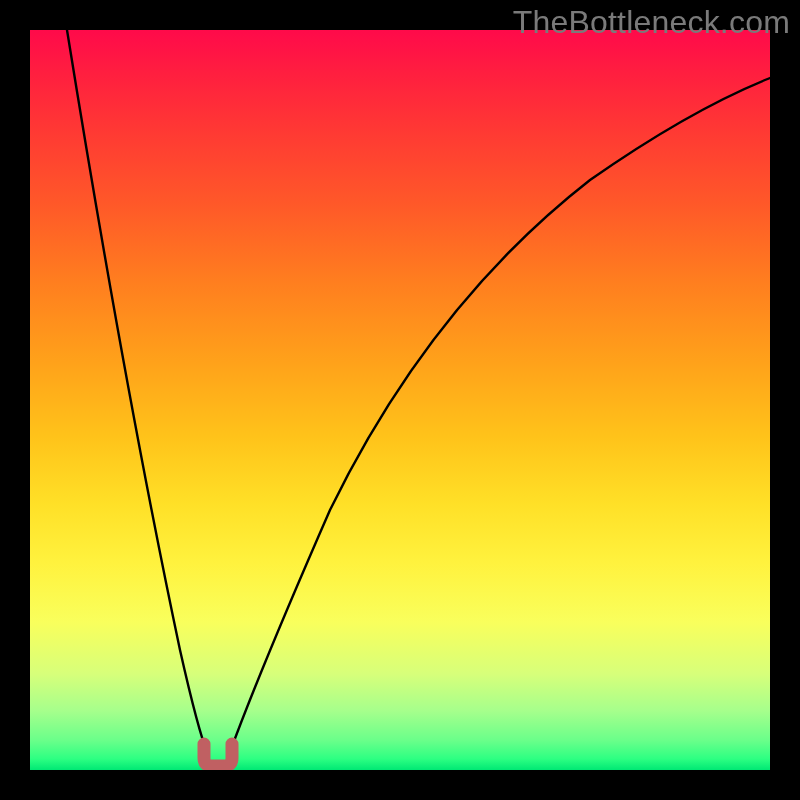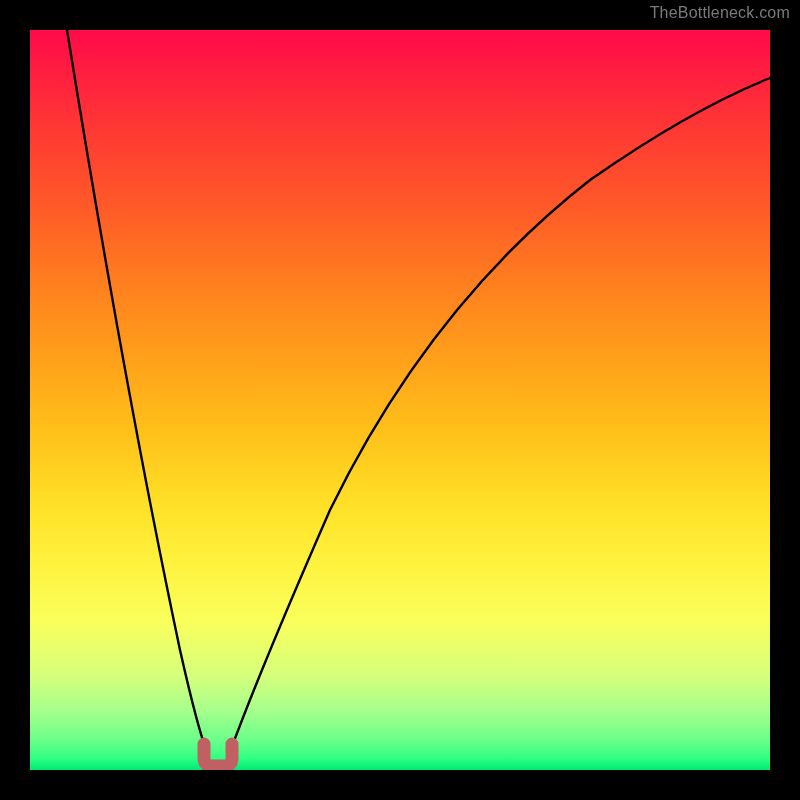--- a/index.html
+++ b/index.html
@@ -46,21 +46,21 @@
       #6aff8a 96%,
       #2dff82 98.5%,
       #00e874 100%
     );
   }
   .watermark {
     position: absolute;
     top: 4px;
     right: 10px;
     font-family: Arial, Helvetica, sans-serif;
-    font-size: 16px;
+    font-size: 32px;
     color: #7a7a7a;
     letter-spacing: 0.2px;
     user-select: none;
   }
   svg.curve {
     position: absolute;
     inset: 0;
   }
 </style>
 </head>

